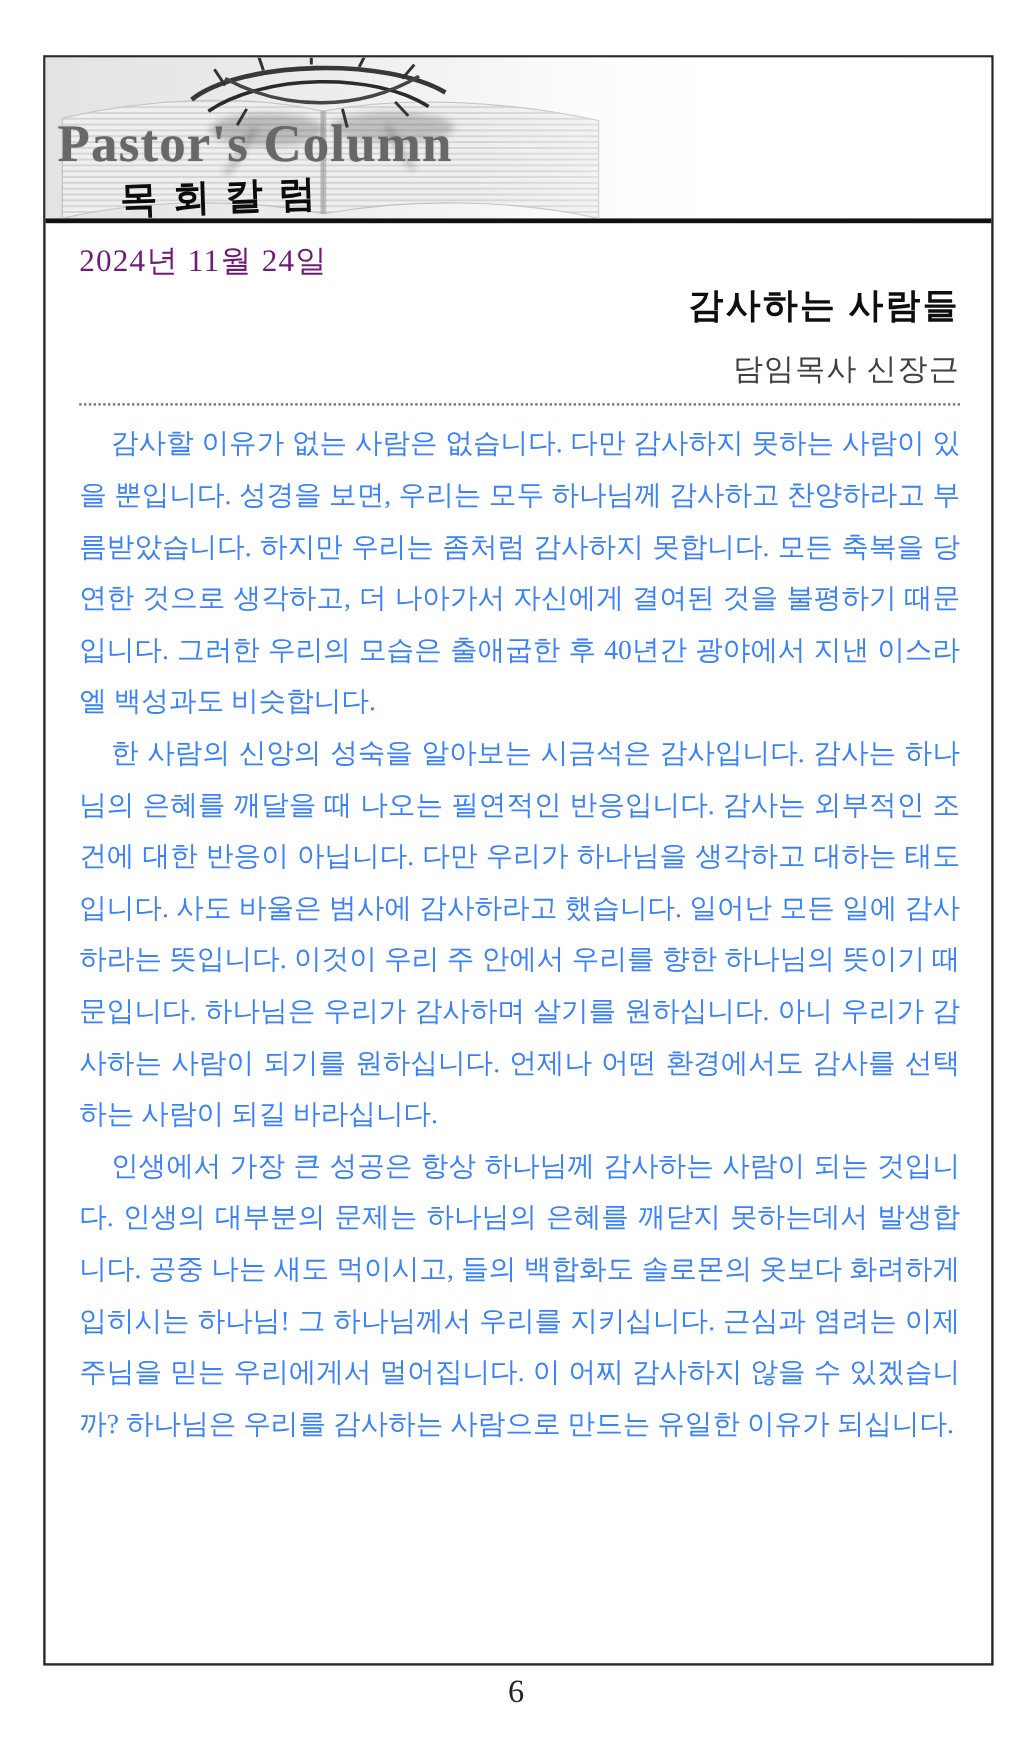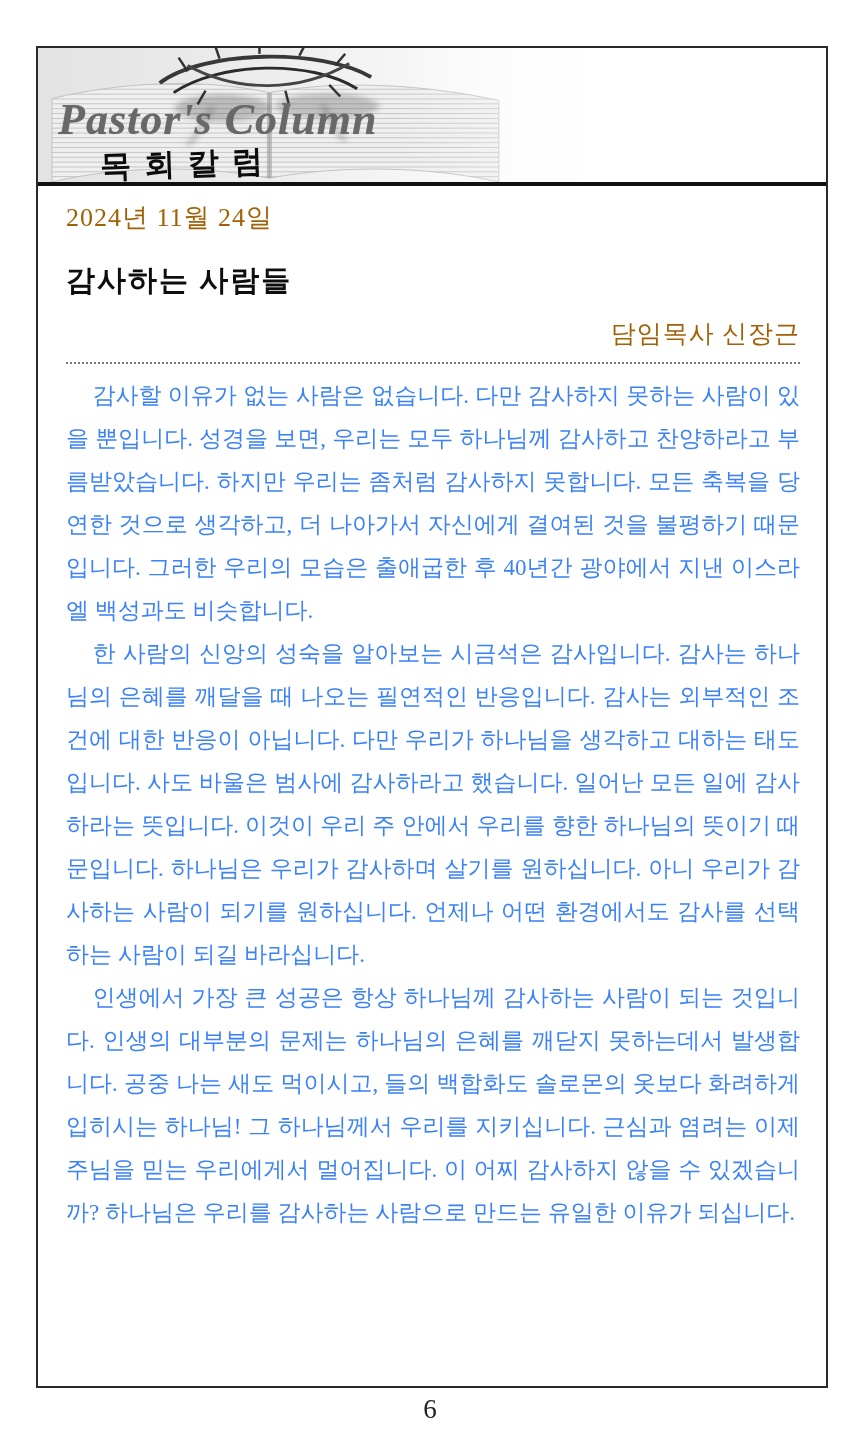--- a/index.html
+++ b/index.html
@@ -22,48 +22,47 @@
   .header {
     position: relative;
     width: 100%; height: 138px;
     border-bottom: 4px solid #111;
     background: linear-gradient(to right, #e3e3e3 0%, #ededed 30%, #fafafa 55%, #ffffff 70%);
     overflow: hidden;
   }
   .header-art { position: absolute; inset: 0; }
   .header-art svg { width: 100%; height: 100%; display: block; }
   .title-en {
-    position: absolute; left: 20px; top: 50px;
-    font-style: italic; font-weight: bold;
+    position: absolute; left: 10px; top: 50px;
+    font-weight: bold;
     font-size: 44px; line-height: 1;
     color: #686868; letter-spacing: 1px;
     text-shadow: 0 0 1px #9a9a9a;
     white-space: nowrap;
   }
   .title-ko {
     position: absolute; left: 62px; top: 100px;
     font-weight: bold; font-size: 31px; line-height: 1;
     letter-spacing: 13px; color: #0c0c0c;
     transform: rotate(-2deg);
     white-space: nowrap;
   }
   
   .content { padding: 12px 26px 0 28px; }
   .article-date {
-    font-size: 26px; letter-spacing: 1px; color: #a16207;
+    font-size: 26px; letter-spacing: 1px; color: #701a75;
     margin-top: 2px;
   }
   .article-title {
-    font-size: 29px; font-weight: 600; text-align: left;
+    font-size: 29px; font-weight: 600; text-align: right;
     letter-spacing: 2px; color: #0e0e0e;
-    margin-top: 26px;
   }
   .article-author {
     text-align: right; font-size: 25px; letter-spacing: 1px;
-    color: #a16207; margin-top: 16px;
+    color: #404040; margin-top: 16px;
   }
   .dotted-divider {
     border-top: 2px dotted #787878;
     margin: 12px 0 0 0;
     height: 0;
   }
   .article-body { margin-top: 10px; }
   .article-body p {
     font-size: 23px;
     line-height: 43px;

